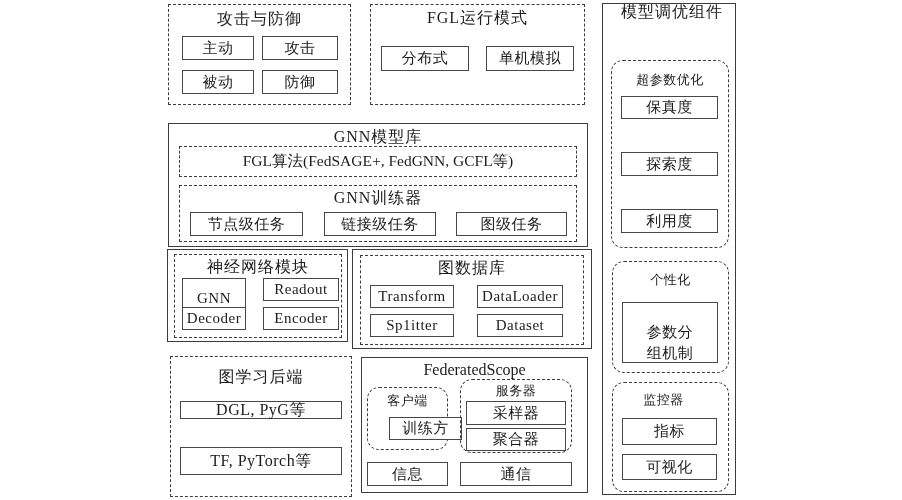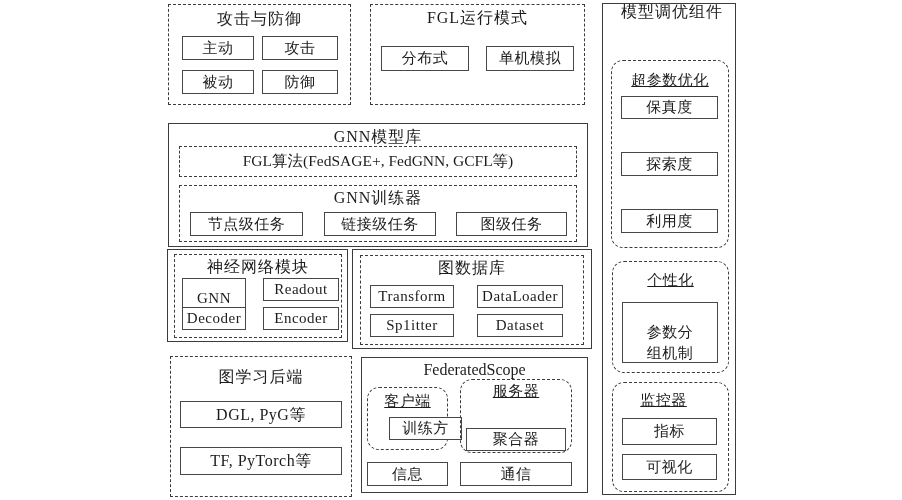--- a/index.html
+++ b/index.html
@@ -5,21 +5,21 @@
   html,body{margin:0;padding:0;background:#ffffff;}
   .canvas{position:relative;width:902px;height:500px;background:#ffffff;overflow:hidden;
           font-family:"Liberation Serif","DejaVu Serif",serif;color:#1c1c1c;}
   .sbox{position:absolute;border:1.5px solid #3c3c3c;background:#ffffff;box-sizing:border-box;}
   .dbox{position:absolute;border:1.5px dashed #3c3c3c;background:transparent;box-sizing:border-box;}
   .rbox{position:absolute;border:1.5px dashed #3c3c3c;border-radius:12px;box-sizing:border-box;}
   .node{position:absolute;border:1.5px solid #474747;background:#ffffff;box-sizing:border-box;
         display:flex;align-items:center;justify-content:center;font-size:15px;line-height:1;
         letter-spacing:0.5px;white-space:nowrap;}
   .ttl{position:absolute;text-align:center;font-size:16px;line-height:18px;letter-spacing:1px;}
-  .ttl.sm{font-size:15px;letter-spacing:0.5px;text-decoration:underline;}
+  .ttl.sm{font-size:13px;letter-spacing:0.5px;}
   .wrap2{white-space:normal;text-align:center;line-height:21px;}
   .wrap2 span{display:inline-block;max-width:3.4em;margin-top:20px;}
 </style>
 </head>
 <body>
 
 <div class="canvas">
 
   <div class="dbox" style="left:168px;top:4px;width:183px;height:101px"></div>
   <div class="ttl" style="left:168px;top:10px;width:183px">攻击与防御</div>
@@ -53,30 +53,31 @@
   <div class="sbox" style="left:352px;top:249px;width:240px;height:100px"></div>
   <div class="dbox" style="left:360px;top:255px;width:224px;height:90px"></div>
   <div class="ttl" style="left:360px;top:259px;width:224px">图数据库</div>
   <div class="node" style="left:370px;top:285px;width:84px;height:23px">Transform</div>
   <div class="node" style="left:477px;top:285px;width:86px;height:23px">DataLoader</div>
   <div class="node" style="left:370px;top:314px;width:84px;height:23px">Sp1itter</div>
   <div class="node" style="left:477px;top:314px;width:86px;height:23px">Dataset</div>
 
   <div class="dbox" style="left:170px;top:356px;width:182px;height:141px"></div>
   <div class="ttl" style="left:170px;top:368px;width:182px">图学习后端</div>
-  <div class="node" style="left:180px;top:401px;width:162px;height:27px;font-size:16px">DGL, PyG等</div>
+  <div class="node" style="left:180px;top:401px;width:162px;height:18px;font-size:16px">DGL, PyG等</div>
   <div class="node" style="left:180px;top:447px;width:162px;height:28px;font-size:16px">TF, PyTorch等</div>
 
   <div class="sbox" style="left:361px;top:357px;width:227px;height:136px"></div>
   <div class="ttl" style="left:361px;top:361px;width:227px;letter-spacing:0">FederatedScope</div>
   <div class="rbox" style="left:367px;top:387px;width:81px;height:63px"></div>
   <div class="ttl sm" style="left:367px;top:392px;width:81px">客户端</div>
   <div class="node" style="left:389px;top:417px;width:73px;height:23px">训练方</div>
   <div class="rbox" style="left:460px;top:379px;width:112px;height:74px"></div>
   <div class="ttl sm" style="left:460px;top:382px;width:112px">服务器</div>
+  <div class="node" style="left:466px;top:401px;width:100px;height:24px">采样器</div>
   <div class="node" style="left:367px;top:462px;width:81px;height:24px">信息</div>
   <div class="node" style="left:466px;top:428px;width:100px;height:23px">聚合器</div>
   <div class="node" style="left:460px;top:462px;width:112px;height:24px">通信</div>
 
   <div class="sbox" style="left:602px;top:3px;width:134px;height:492px"></div>
   <div class="ttl" style="left:602px;top:3px;width:140px">模型调优组件</div>
 
   <div class="rbox" style="left:611px;top:60px;width:118px;height:188px"></div>
   <div class="ttl sm" style="left:611px;top:71px;width:118px">超参数优化</div>
   <div class="node" style="left:621px;top:96px;width:97px;height:23px">保真度</div>

